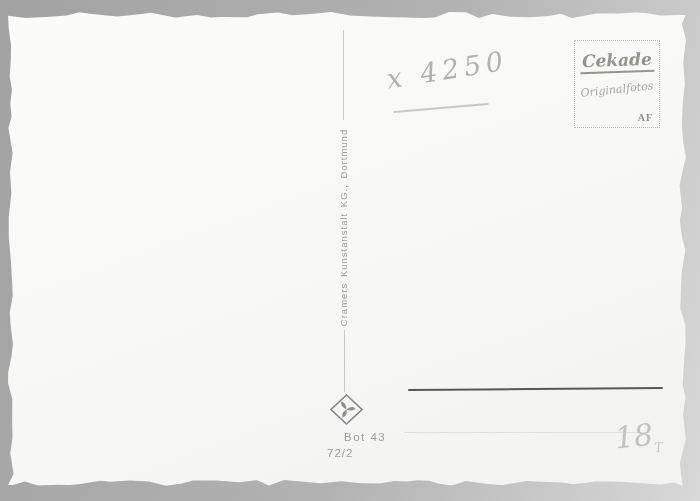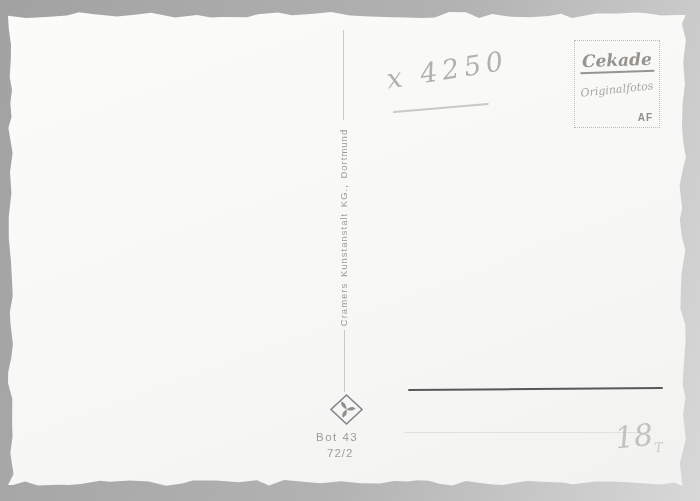--- a/index.html
+++ b/index.html
@@ -66,20 +66,21 @@
     font-size: 11px;
     color: #a9a7a1;
     transform: rotate(-6deg);
   }
   .stamp-initials {
     position: absolute;
     right: 6px; bottom: 4px;
     font-size: 10px; font-weight: bold;
     letter-spacing: 1px;
     color: #8e8e8c;
+    font-family: Liberation Serif, serif;
   }
 
   
   .divider-top {
     position: absolute;
     left: 335px; top: 18px;
     width: 1px; height: 90px;
     background: #c9c9c7;
   }
   .publisher-name {
@@ -100,21 +101,21 @@
     width: 1px; height: 62px;
     background: #c9c9c7;
   }
   .diamond-logo {
     position: absolute;
     left: 320px; top: 381px;
     width: 37px; height: 33px;
   }
   .print-code-1 {
     position: absolute;
-    left: 308px; top: 419px;
+    left: 336px; top: 419px;
     font-size: 11.5px;
     letter-spacing: 1.5px;
     color: #9c9c9a;
   }
   .print-code-2 {
     position: absolute;
     left: 319px; top: 435px;
     font-size: 11.5px;
     letter-spacing: 1px;
     color: #9c9c9a;

